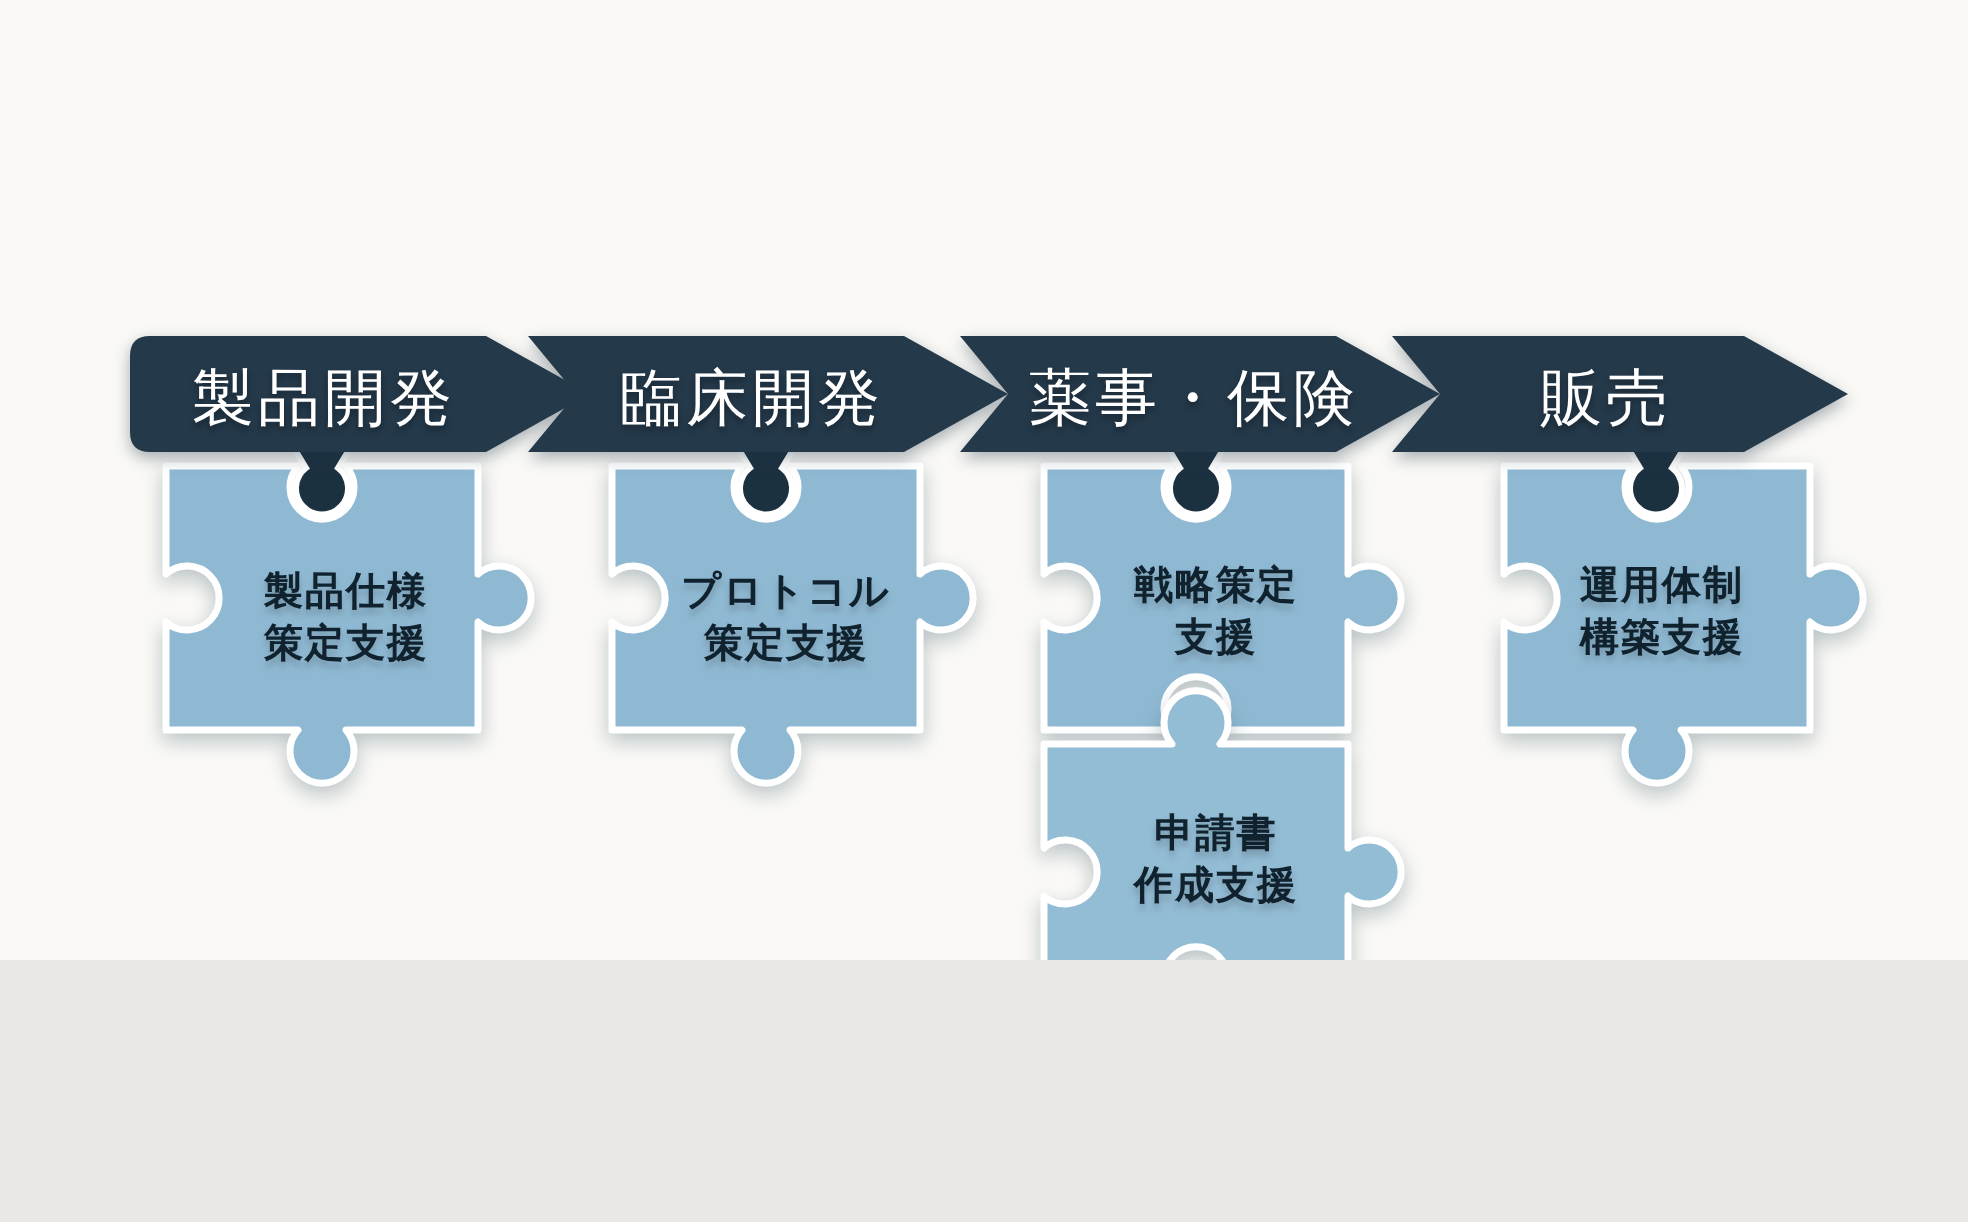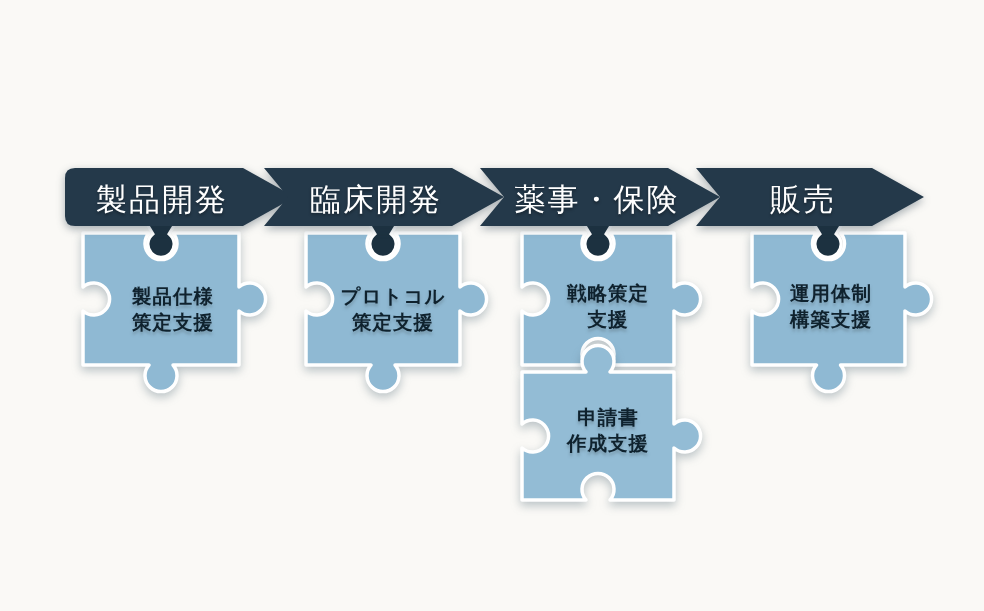--- a/index.html
+++ b/index.html
@@ -1,17 +1,17 @@
 <!DOCTYPE html>
 <html><head>
 <meta charset="utf-8">
 <style>
   html,body{margin:0;padding:0;}
   body{background:#e9e8e4;font-family:"Liberation Sans","DejaVu Sans",sans-serif;}
-  #stage{position:relative;width:984px;height:611px;overflow:hidden;
+  #stage{position:relative;width:984px;height:480px;overflow:hidden;
          background:radial-gradient(ellipse at 50% 40%, #fcfbf8 60%, #f3f2ee 100%);}
   svg{position:absolute;left:0;top:0;}
   .arrow{stroke:none;}
   .arrow-group{filter:drop-shadow(0 3px 4px rgba(30,50,65,.38));}
   .tab{stroke:#ffffff;stroke-width:3;}
   .piece{stroke:#ffffff;stroke-width:3.5;stroke-linejoin:round;
          filter:drop-shadow(0 4px 5px rgba(70,95,110,.35));}
   text{pointer-events:none;}
   .stage-label{font-size:31px;font-weight:500;letter-spacing:2px;
                text-shadow:0 2px 3px rgba(0,0,0,.35);}

